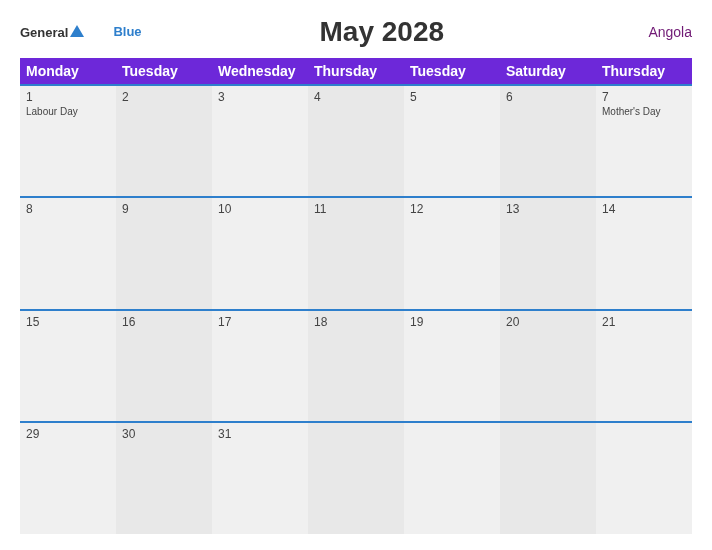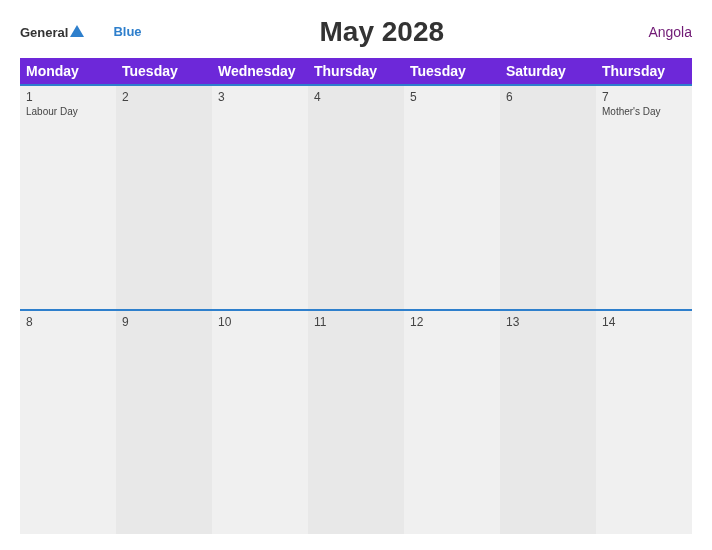--- a/index.html
+++ b/index.html
@@ -193,14 +193,52 @@
         <td>
           <span class="day-number">12</span>
         </td>
         <td>
           <span class="day-number">13</span>
         </td>
         <td>
           <span class="day-number">14</span>
         </td>
       </tr>
+      <tr>
+        <td>
+          <span class="day-number">15</span>
+        </td>
+        <td>
+          <span class="day-number">16</span>
+        </td>
+        <td>
+          <span class="day-number">17</span>
+        </td>
+        <td>
+          <span class="day-number">18</span>
+        </td>
+        <td>
+          <span class="day-number">19</span>
+        </td>
+        <td>
+          <span class="day-number">20</span>
+        </td>
+        <td>
+          <span class="day-number">21</span>
+        </td>
+      </tr>
+      <tr>
+        <td>
+          <span class="day-number">29</span>
+        </td>
+        <td>
+          <span class="day-number">30</span>
+        </td>
+        <td>
+          <span class="day-number">31</span>
+        </td>
+        <td></td>
+        <td></td>
+        <td></td>
+        <td></td>
+      </tr>
     </tbody>
 </table>
 
 </body></html>

